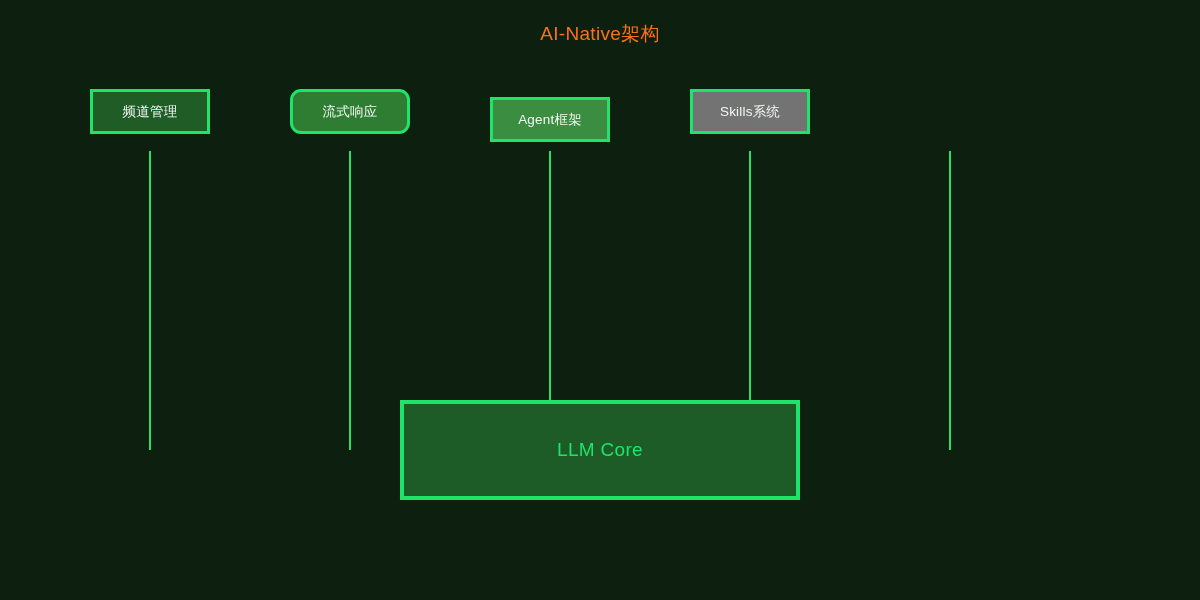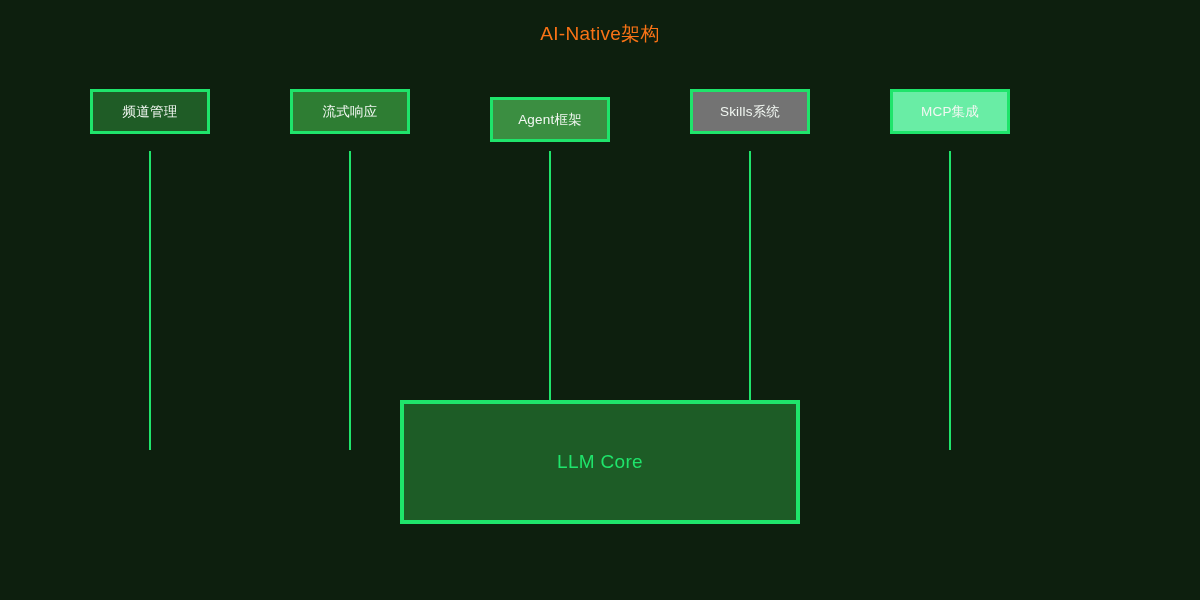--- a/index.html
+++ b/index.html
@@ -50,21 +50,21 @@
   }
   .module span {
     font-size: 13.5px;
     letter-spacing: 0.2px;
   }
   .core {
     position: absolute;
     left: 400px;
     top: 400px;
     width: 400px;
-    height: 124px;
+    height: 100px;
     box-sizing: border-box;
     border-style: solid;
     border-width: 4px;
     display: flex;
     align-items: center;
     justify-content: center;
     z-index: 3;
   }
   .core span {
     font-size: 19px;
@@ -92,33 +92,30 @@
   <div id="connector-0" class="connector" style="background-color: rgb(31, 228, 107);"></div>
   <div id="connector-1" class="connector" style="background-color: rgb(31, 228, 107);"></div>
   <div id="connector-2" class="connector" style="background-color: rgb(31, 228, 107);"></div>
   <div id="connector-3" class="connector" style="background-color: rgb(31, 228, 107);"></div>
   <div id="connector-4" class="connector" style="background-color: rgb(31, 228, 107);"></div>
 
   <div id="module-0" class="module" style="background-color: rgb(31, 92, 38); border-color: rgb(31, 228, 107);">
     <span style="color: rgb(242, 247, 242);">频道管理</span>
   </div>
 
-  <div id="module-1" class="module" style="background-color: rgb(46, 125, 51); border-color: rgb(31, 228, 107);">
+  <div id="module-1" class="module" style="background-color: rgb(46, 125, 51); border-color: rgb(31, 228, 107); border-radius: 11px;">
     <span style="color: rgb(242, 247, 242);">流式响应</span>
   </div>
 
   <div id="module-2" class="module" style="background-color: rgb(59, 142, 65); border-color: rgb(31, 228, 107);">
     <span style="color: rgb(242, 247, 242);">Agent框架</span>
   </div>
 
   <div id="module-3" class="module" style="background-color: #737373; border-color: rgb(31, 228, 107);">
     <span style="color: rgb(242, 247, 242);">Skills系统</span>
   </div>
 
-  <div id="module-4" class="module" style="background-color: rgb(105, 237, 165); border-color: rgb(31, 228, 107);">
-    <span style="color: rgb(242, 247, 242);">MCP集成</span>
-  </div>
 
   <div class="core" style="background-color: rgb(29, 92, 38); border-color: rgb(31, 228, 107);">
     <span style="color: rgb(31, 228, 107);">LLM Core</span>
   </div>
 
 </div>
 
 </body></html>

